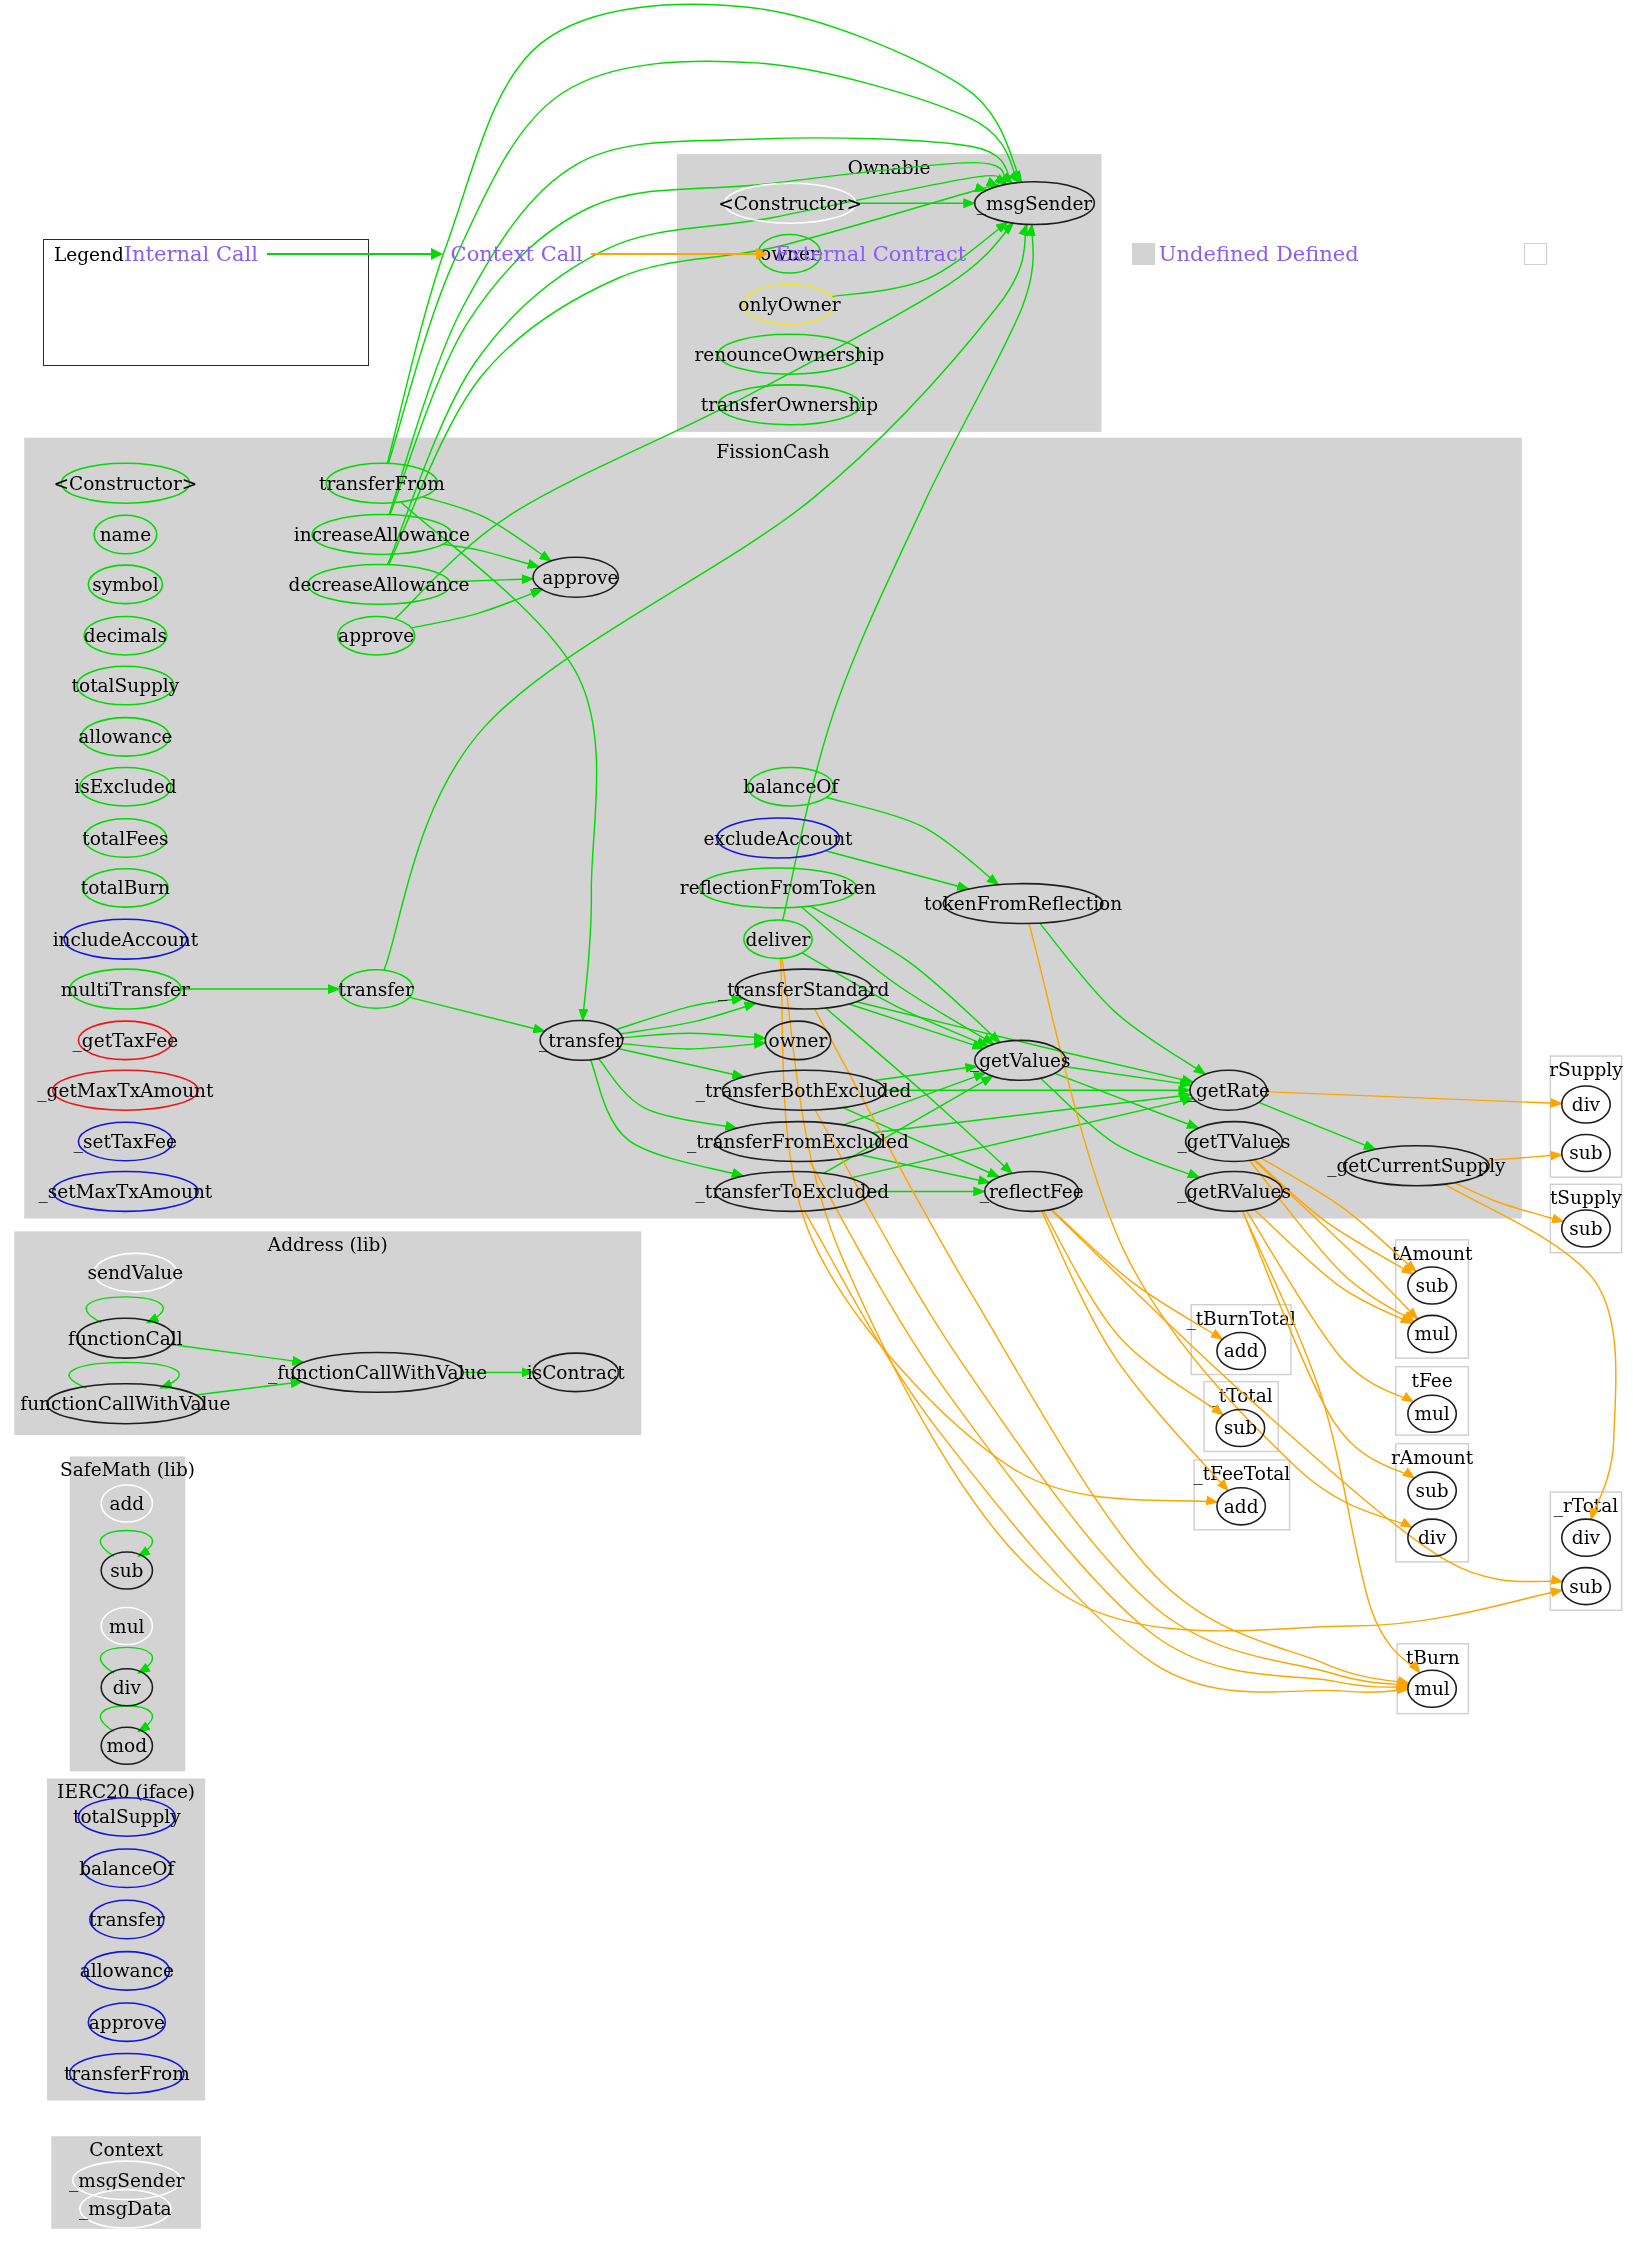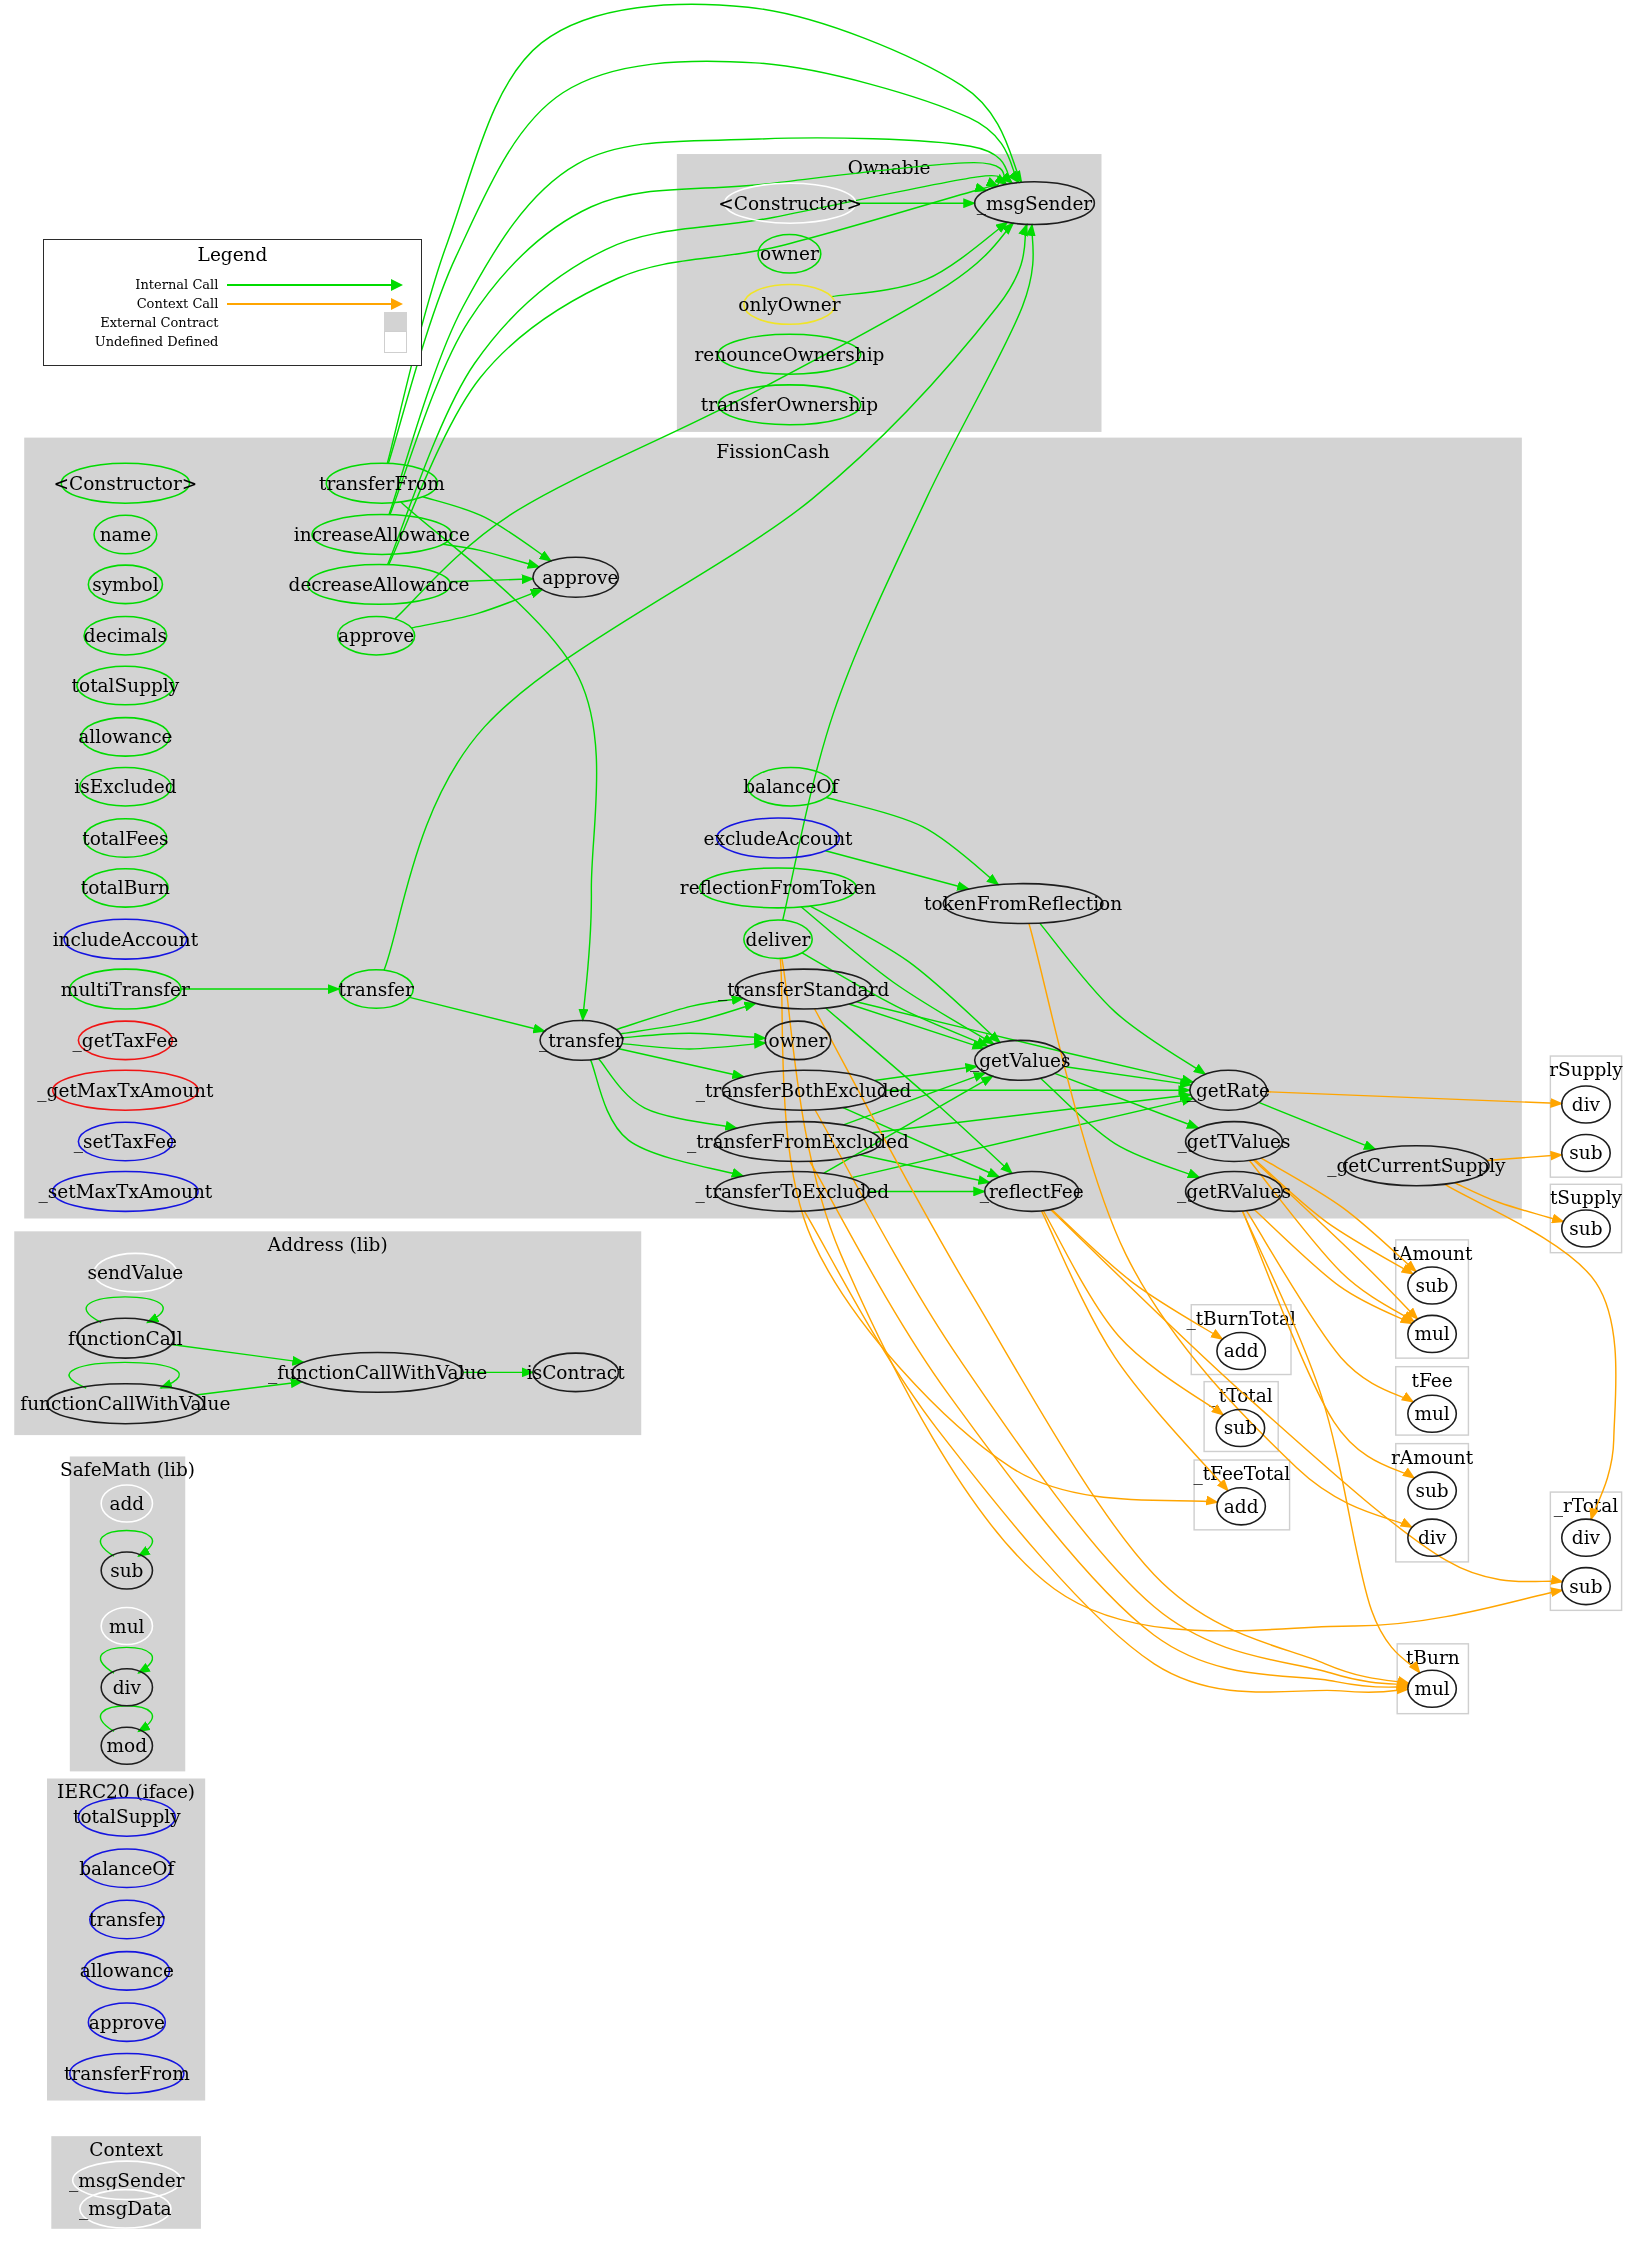--- a/index.html
+++ b/index.html
@@ -1,26 +1,26 @@
 <!DOCTYPE html>
 <html style="--c-int: #00DB00; --c-ext: #FFA500; --c-defined: #D3D3D3; --c-undef-border: #CFCFCF;font-size:11.4px"><head>
 <meta charset="utf-8">
 <title>Call Graph</title>
 <style>
   html,body{margin:0;padding:0;background:#ffffff;}
   .canvas{position:relative;width:1633px;height:2261px;background:#ffffff;
           font-family:"DejaVu Serif",serif;}
   svg{position:absolute;left:0;top:0;}
   
-  .legend{position:absolute;left:43px;top:239px;width:379px;height:127px;
+  .legend{position:absolute;left:43px;top:239px;width:326px;height:127px;
           border:1.4px solid #2b2b2b;background:#ffffff;box-sizing:border-box;
-          display:flex;flex-direction:column;padding:4.3px 10px 5.7px 10px;}
+          display:flex;flex-direction:row;padding:4.3px 10px 5.7px 10px;}
   .legend-title{text-align:center;font-size:18.5px;color:#000;margin-bottom:10px;}
   .legend-row{display:flex;align-items:center;height:19px;}
-  .legend-label{flex:1;text-align:right;font-size:13px;color:#000000;padding-right:8.6px;white-space:nowrap;}
+  .legend-label{flex:1;text-align:right;font-size:21px;color:#8b5cf6;padding-right:8.6px;white-space:nowrap;}
   .legend-sym{width:184px;display:flex;align-items:center;}
   .legend-arrow{position:relative;height:2.1px;width:165px;}
   .legend-arrow::after{content:"";position:absolute;right:-11.4px;top:-5px;
       border-left:12px solid;border-top:6px solid transparent;border-bottom:6px solid transparent;}
   .arrow-internal .legend-arrow{background:var(--c-int);}
   .arrow-internal .legend-arrow::after{border-left-color:var(--c-int);}
   .arrow-external .legend-arrow{background:var(--c-ext);}
   .arrow-external .legend-arrow::after{border-left-color:var(--c-ext);}
   .swatch{width:23px;height:21.4px;margin-left:auto;margin-right:4.3px;}
   .swatch-defined{background:var(--c-defined);}

